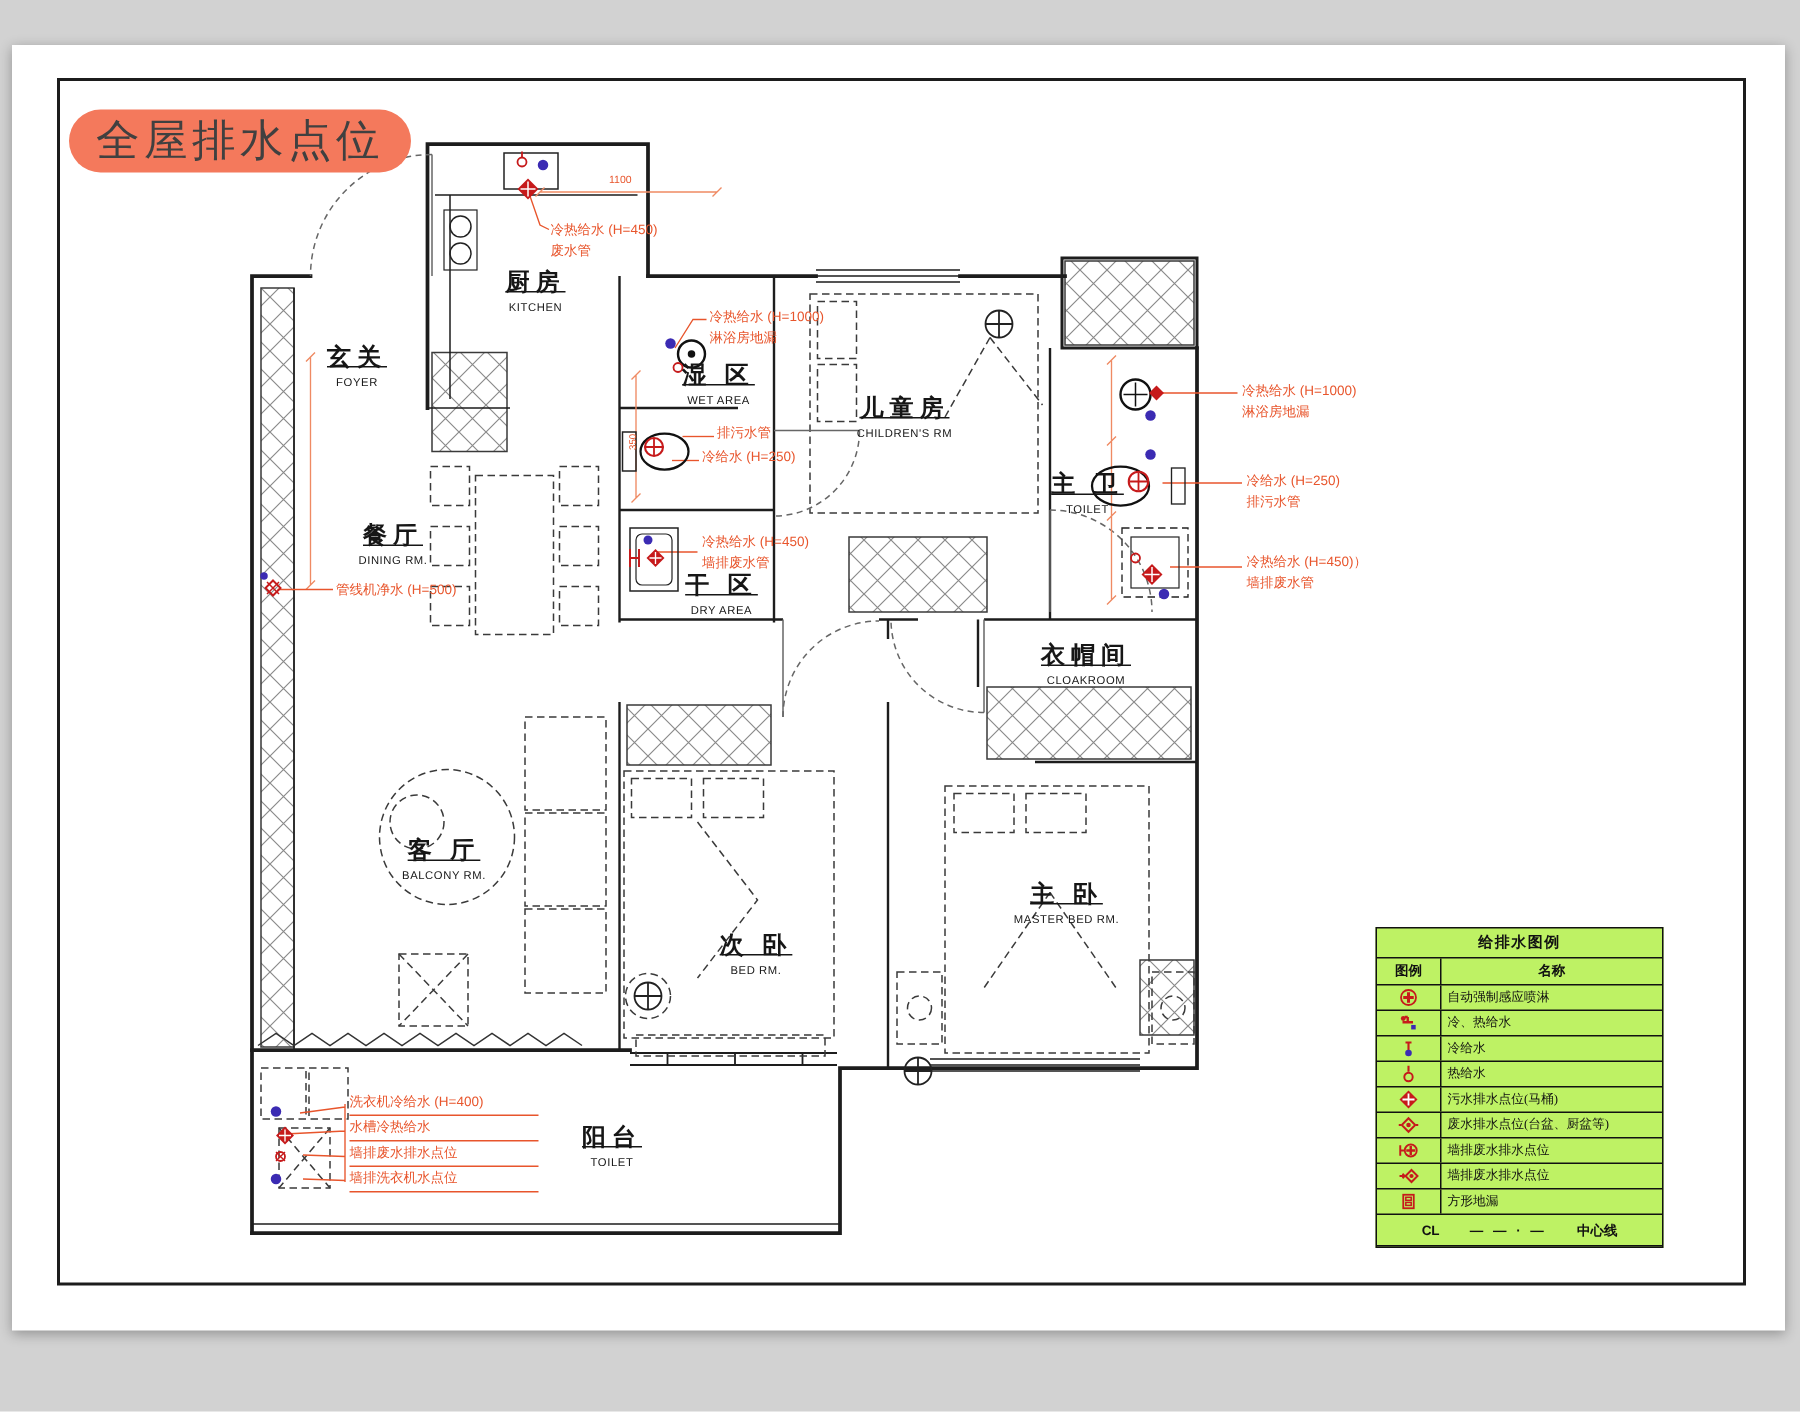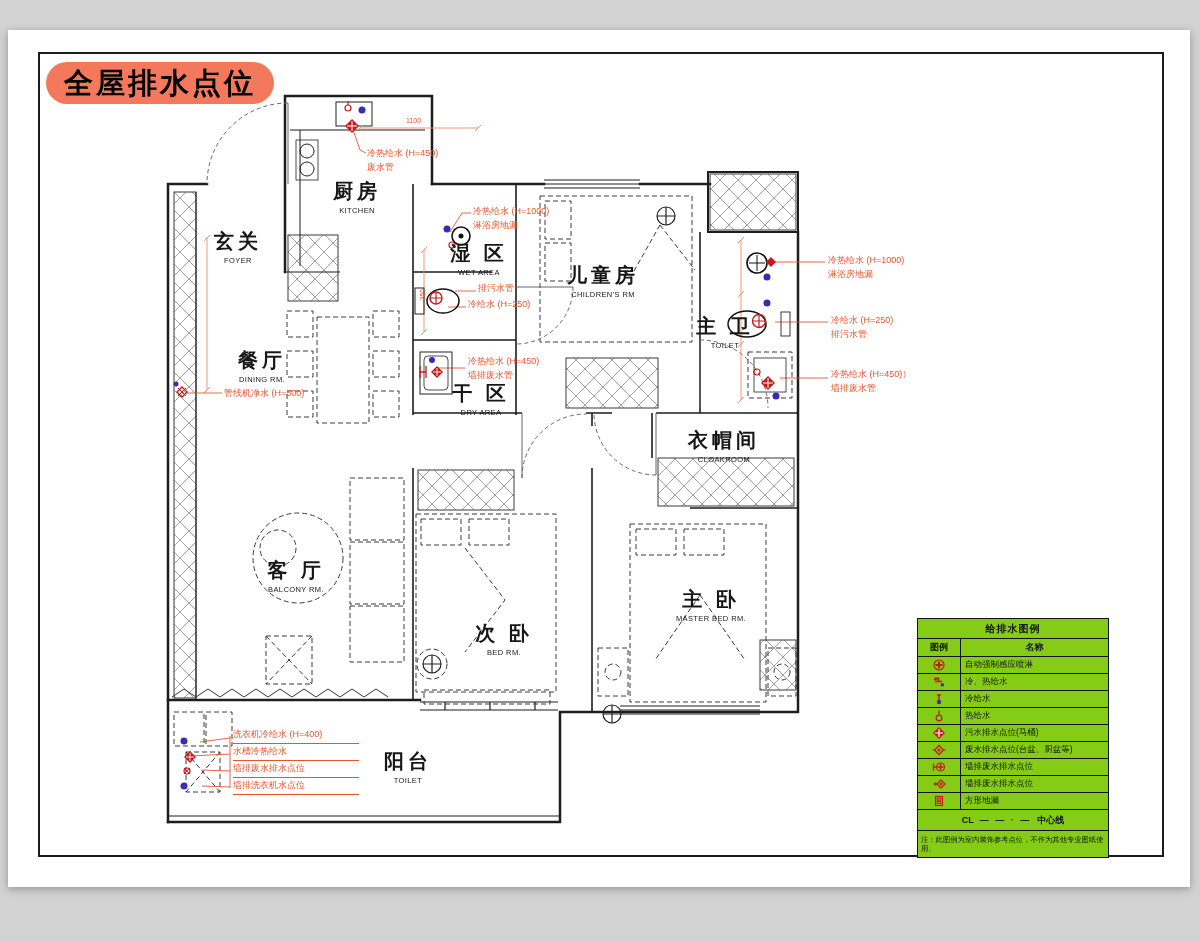--- a/index.html
+++ b/index.html
@@ -9,43 +9,43 @@
     --blue:#3b2bb3;
     --wall:#1d1d1d;
   }
   html,body{margin:0;padding:0;}
   body{width:1200px;height:941px;background:#d2d2d2;position:relative;overflow:hidden;
        font-family:"Liberation Sans","DejaVu Sans",sans-serif;}
   .page{position:absolute;left:8px;top:30px;width:1182px;height:857px;background:#ffffff;
         box-shadow:0 2px 8px rgba(0,0,0,.30);}
   .frame{position:absolute;left:38px;top:52px;width:1122px;height:801px;border:2px solid #1c1c1c;}
   svg.plan{position:absolute;left:0;top:0;width:1200px;height:941px;}
-  .title-pill{position:absolute;left:46px;top:62px;height:42px;line-height:42px;padding:0 18px;
-        background:var(--pill);color:#000000;font-size:29px;font-weight:bold;letter-spacing:3px;
+  .title-pill{position:absolute;left:46px;top:73px;height:42px;line-height:42px;padding:0 18px;
+        background:var(--pill);color:#404040;font-size:29px;font-weight:normal;letter-spacing:3px;
         border-radius:22px;white-space:nowrap;}
   .room{position:absolute;transform:translateX(-50%);text-align:center;color:#161616;white-space:nowrap;}
-  .room .zh{font-size:20px;font-weight:bold;letter-spacing:4px;}
+  .room .zh{font-size:16px;font-weight:bold;letter-spacing:4px;text-decoration:underline;}
   .room .en{font-size:7.5px;font-weight:normal;letter-spacing:.4px;margin-top:1px;}
   .ann{position:absolute;color:var(--accent);font-size:9px;line-height:14px;white-space:nowrap;}
   .laundry-l{border-bottom:1px solid var(--accent);width:126px;height:16px;line-height:15px;}
   .dim{position:absolute;color:var(--accent);font-size:7px;white-space:nowrap;}
   .dim.vert{transform:rotate(-90deg);transform-origin:left top;font-size:6.5px;}
   
-  .legend{position:absolute;left:917px;top:618px;width:190px;border:1.5px solid #111;background:#84cc16;
+  .legend{position:absolute;left:917px;top:618px;width:190px;border:1.5px solid #111;background:#bef264;
           color:#111;}
   .lg-title{height:19px;line-height:19px;text-align:center;font-size:10px;font-weight:bold;
           border-bottom:1px solid #111;letter-spacing:1px;}
-  .lg-head,.lg-row{display:flex;border-bottom:1px solid #111;}
+  .lg-head,.lg-row{display:flex;border-bottom:1px solid #111;font-family:Liberation Serif, serif;}
   .lg-ic{width:42px;border-right:1px solid #111;display:flex;align-items:center;justify-content:center;}
   .lg-nm{flex:1;padding-left:4px;display:flex;align-items:center;}
   .lg-head .lg-ic,.lg-head .lg-nm{font-size:9px;font-weight:bold;height:17px;}
   .lg-head .lg-nm{justify-content:center;padding-left:0;}
   .lg-row{height:16px;}
   .lg-row .lg-nm{font-size:8.5px;}
-  .lg-cl{height:20px;display:flex;align-items:center;justify-content:center;gap:6px;
+  .lg-cl{height:20px;display:flex;align-items:center;justify-content:center;gap:20px;
          font-size:9px;font-weight:bold;border-bottom:1px solid #111;}
   .cl-pat{letter-spacing:2px;}
   .lg-note{padding:4px 2px 4px 3px;font-size:7.3px;line-height:9px;}
 </style>
 </head>
 <body>
 
 <div class="page"></div>
 <div class="frame"></div>
 
@@ -444,14 +444,13 @@
       </svg>
     </div>
     <div class="lg-nm">方形地漏</div>
   </div>
 
   <div class="lg-cl">
     <span>CL</span>
     <span class="cl-pat">—  — · —</span>
     <span>中心线</span>
   </div>
-  <div class="lg-note">注：此图例为室内装饰参考点位，不作为其他专业图纸使用。</div>
 </div>
 
 </body></html>

